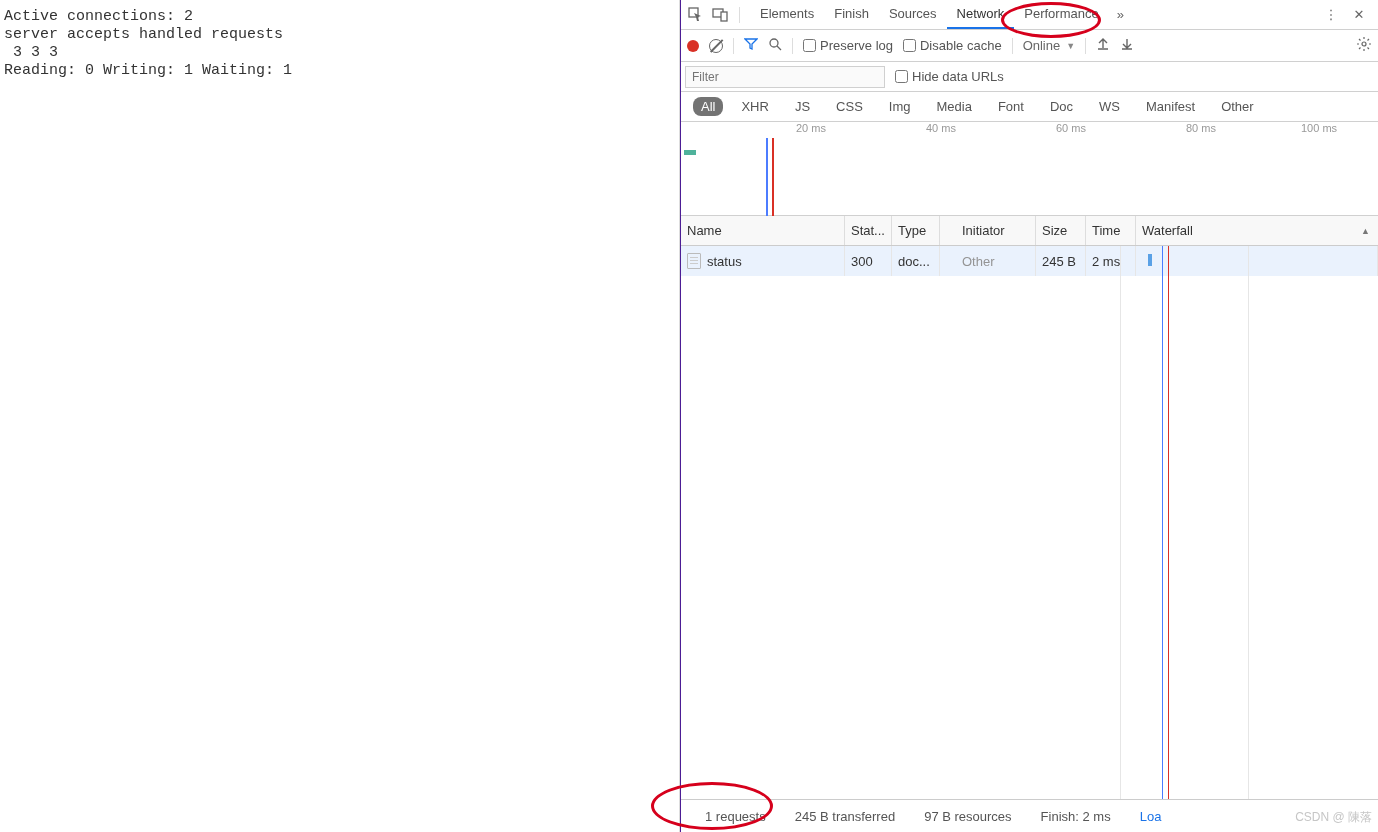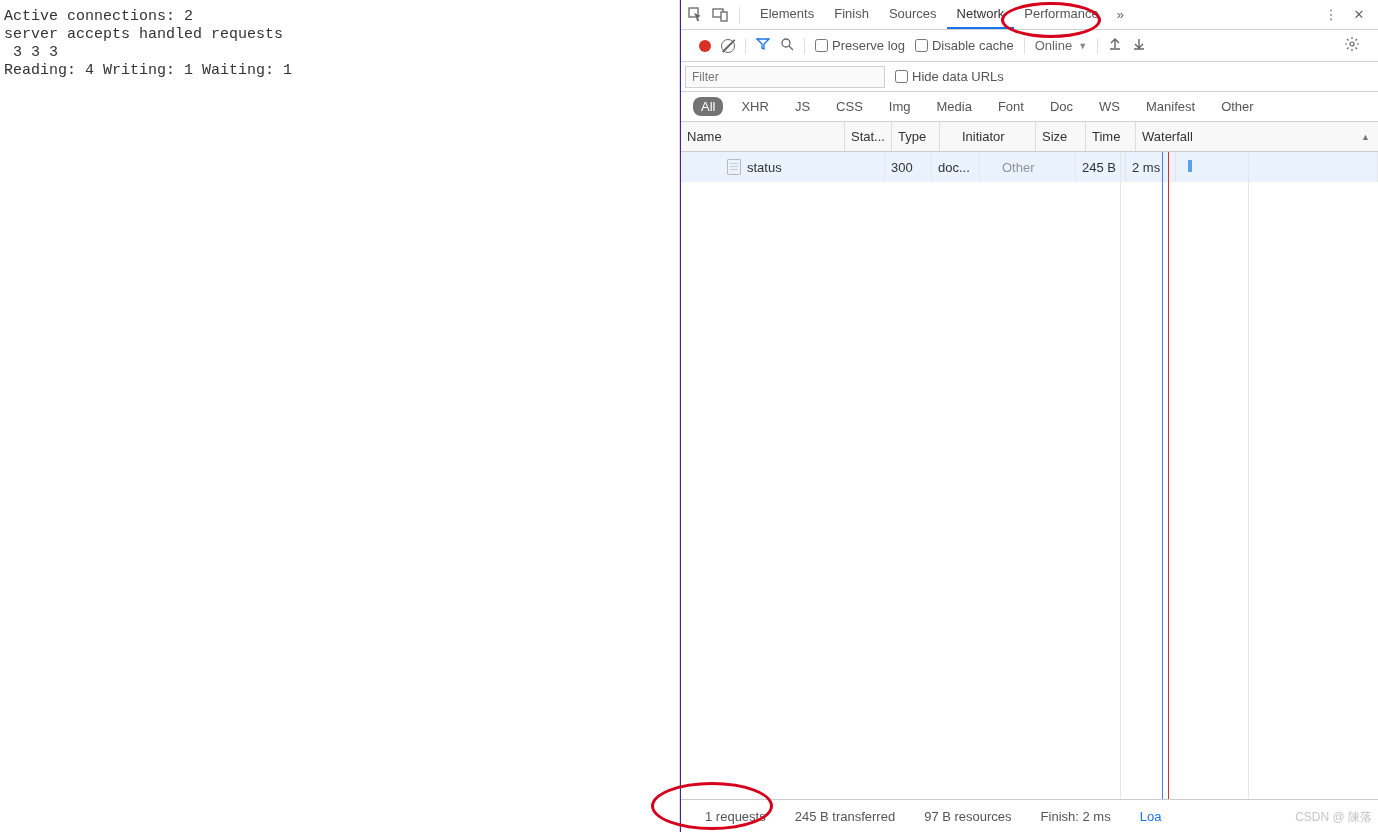--- a/index.html
+++ b/index.html
@@ -13,21 +13,21 @@
 .tabbar .icon { width: 18px; height: 18px; display: flex; align-items: center; justify-content: center; color: #666; cursor: pointer; }
 .tabbar .sep { width: 1px; height: 16px; background: #ddd; margin: 0 4px; }
 .tabbar .tabs { display: flex; align-items: center; gap: 0; }
 .tabbar .tab { padding: 6px 10px; cursor: pointer; color: #555; border-bottom: 2px solid transparent; font-size: 13px; }
 .tabbar .tab.active { border-bottom: 2px solid #1a73e8; color: #333; }
 .tabbar .more { padding: 0 8px; cursor: pointer; }
 .tabbar .right { margin-left: auto; display: flex; align-items: center; gap: 10px; padding-right: 4px; }
 .red-circle1 { position: absolute; top: 2px; left: 320px; width: 100px; height: 36px; border: 3px solid #d6001c; border-radius: 50% / 50%; pointer-events: none; z-index: 50; }
 
 
-.toolbar { display: flex; align-items: center; height: 32px; border-bottom: 1px solid #d0d0d0; padding: 0 18px; gap: 10px; color: #666; }
+.toolbar { display: flex; align-items: center; height: 32px; border-bottom: 1px solid #d0d0d0; padding: 0 6px; gap: 10px; color: #666; }
 .rec-dot { width: 12px; height: 12px; background: #d93025; border-radius: 50%; cursor: pointer; }
 .stop-icon { width: 14px; height: 14px; border: 1.5px solid #666; border-radius: 50%; position: relative; cursor: pointer; }
 .stop-icon::after { content: ""; position: absolute; top: 5px; left: -2px; width: 17px; height: 1.5px; background: #666; transform: rotate(-45deg); }
 .toolbar .sep { width: 1px; height: 16px; background: #ddd; }
 .funnel { color: #1a73e8; cursor: pointer; }
 .mag { cursor: pointer; }
 .chk { display: flex; align-items: center; gap: 4px; cursor: pointer; color: #555; }
 .chk input { margin: 0; }
 .online-sel { display: flex; align-items: center; gap: 6px; cursor: pointer; }
 .online-sel .tri { font-size: 9px; color: #888; }
@@ -56,21 +56,21 @@
 .col.status { flex: 0 0 47px; }
 .col.type { flex: 0 0 48px; }
 .col.init { flex: 0 0 80px; margin-left: 16px; }
 .col.size { flex: 0 0 50px; }
 .col.time { flex: 0 0 50px; }
 .col.wf { flex: 1; border-right: none; position: relative; }
 .net-head .col.wf .sort { position: absolute; right: 8px; font-size: 9px; color: #777; }
 
 
 .net-body { flex: 1; overflow: hidden; position: relative; }
-.net-row { display: flex; height: 30px; background: #eaf2fd; font-size: 13px; padding-left: 40px; }
+.net-row { display: flex; height: 30px; background: #eaf2fd; font-size: 13px; }
 .net-row .col { border-right: 1px solid #e6e6e6; }
 .file-icon { width: 14px; height: 16px; border: 1px solid #bbb; margin-right: 6px; border-radius: 1px; position: relative; flex-shrink: 0; }
 .file-icon::before { content: ""; position: absolute; top: 3px; left: 2px; right: 2px; height: 1px; background: #ccc; box-shadow: 0 3px 0 #ccc, 0 6px 0 #ccc; }
 .col.init .other { color: #949494; }
 .wf-area { position: absolute; top: 0; bottom: 0; left: 439px; right: 0; }
 .wf-line { position: absolute; top: 0; width: 1px; height: 100%; background: #e6e6e6; }
 
 
 .summary { height: 30px; border-top: 1px solid #ccc; display: flex; align-items: center; padding: 16px 10px; gap: 0; font-size: 13px; color: #555; position: relative; }
 .summary .cell { padding: 0 14px; border-right: 1px solid #ddd; height: 100%; display: flex; align-items: center; }
@@ -80,21 +80,21 @@
 .watermark { position: absolute; right: 6px; bottom: 6px; font-size: 12px; color: #c6c6c6; pointer-events: none; }
 </style>
 </head>
 <body>
 
 <div class="root">
 
   <div class="left-pane"><span>Active connections: 2</span>
 <span>server accepts handled requests</span>
 <span> 3 3 3</span>
-<span>Reading: 4 Writing: 1 Waiting: 1</span></div>
+<span>Reading: 0 Writing: 1 Waiting: 1</span></div>
 
   <div class="devtools">
 
     <div class="tabbar">
       <span class="icon">
         <svg width="16" height="16" viewBox="0 0 16 16">
             <rect x="1" y="1" width="9" height="9" fill="none" stroke="#666" stroke-width="1.3"></rect>
             <path d="M6 6 L13 9 L10 10 L11 14 L9 14 L8 10 Z" fill="#666"></path>
           </svg>
       </span>
@@ -179,20 +179,34 @@
       <span class="pill">CSS</span>
       <span class="pill">Img</span>
       <span class="pill">Media</span>
       <span class="pill">Font</span>
       <span class="pill">Doc</span>
       <span class="pill">WS</span>
       <span class="pill">Manifest</span>
       <span class="pill">Other</span>
     </div>
 
+    <div class="overview">
+      <div class="ticks">
+        <span class="mark" style="left:115px">20 ms</span>
+        <span class="mark" style="left:245px">40 ms</span>
+        <span class="mark" style="left:375px">60 ms</span>
+        <span class="mark" style="left:505px">80 ms</span>
+        <span class="mark" style="left:620px">100 ms</span>
+      </div>
+      <svg>
+        <rect x="3" y="12" width="12" height="5" fill="#4fb29b"></rect>
+        <line x1="86" y1="0" x2="86" y2="78" stroke="#4c7cff" stroke-width="2"></line>
+        <line x1="92" y1="0" x2="92" y2="78" stroke="#d93025" stroke-width="2"></line>
+      </svg>
+    </div>
 
     <div class="net-head">
       <div class="col name">Name</div>
       <div class="col status">Stat...</div>
       <div class="col type">Type</div>
       <div class="col init">Initiator</div>
       <div class="col size">Size</div>
       <div class="col time">Time</div>
       <div class="col wf">
           <span>Waterfall</span>

